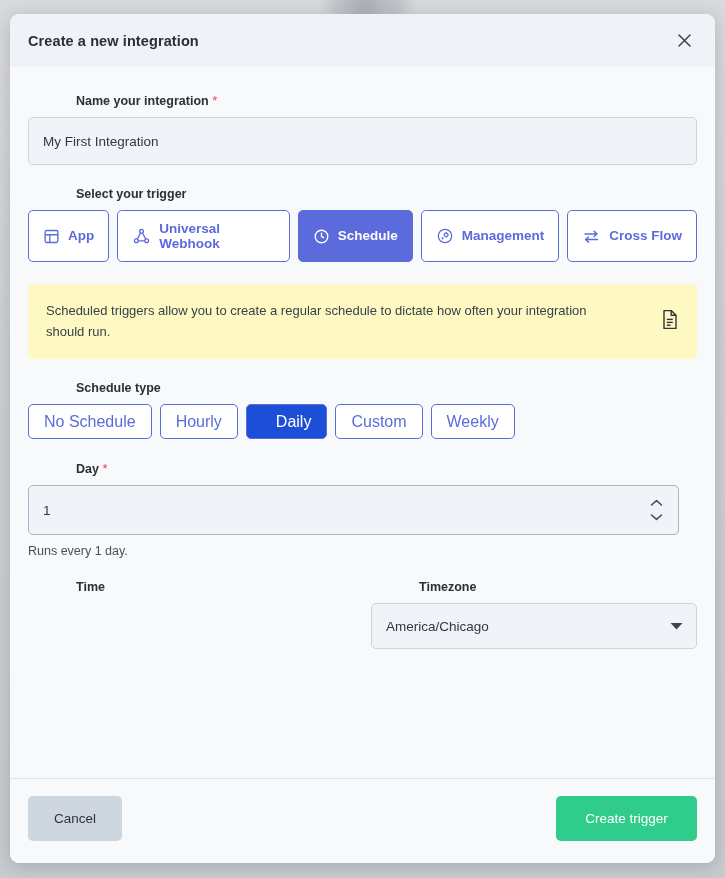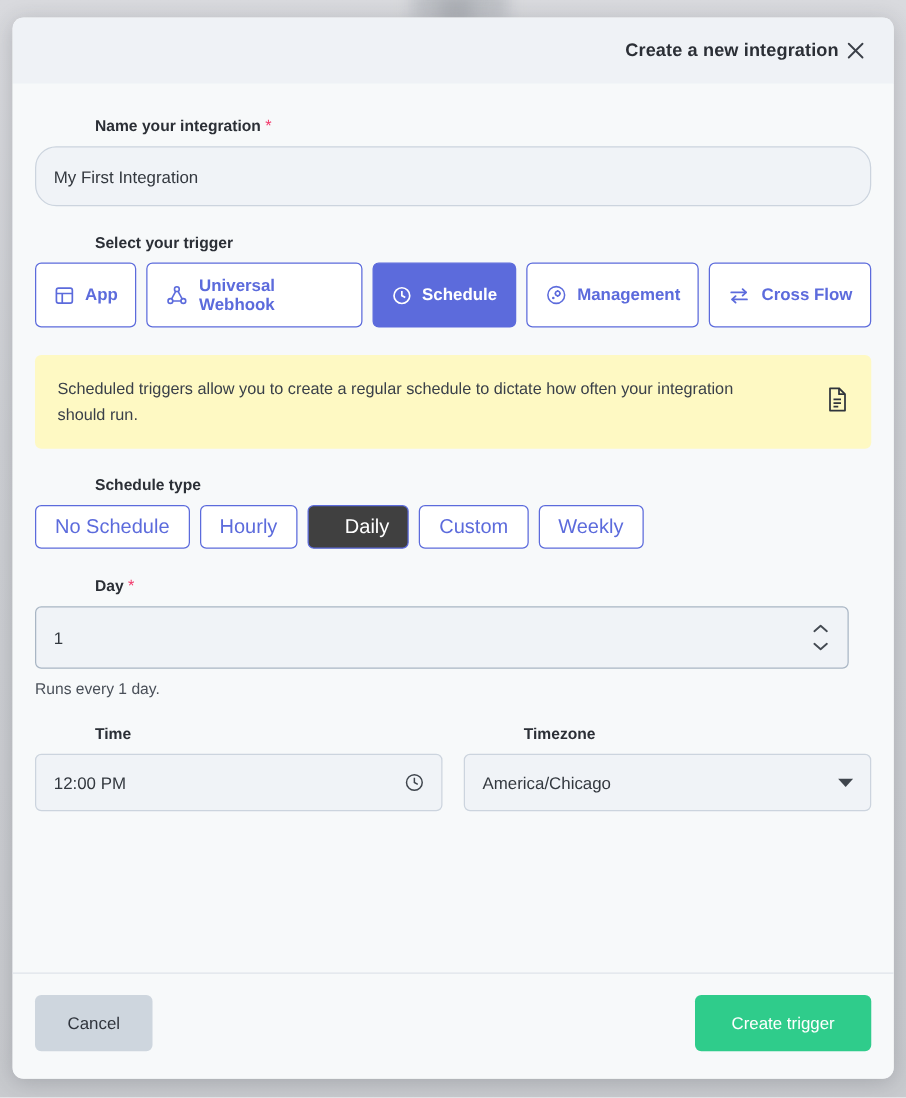--- a/index.html
+++ b/index.html
@@ -43,21 +43,21 @@
     flex-direction: column;
   }
 
   
   .modal-header {
     height: 53px;
     flex: 0 0 53px;
     background: #eff2f6;
     display: flex;
     align-items: center;
-    justify-content: flex-end;
+    justify-content: space-between;
     padding: 0 18px 0 18px;
   }
   .modal-title {
     font-size: 14.5px;
     font-weight: bold;
     color: #2b2f36;
     letter-spacing: .1px;
   }
   .close-btn {
     width: 26px; height: 26px;
@@ -83,21 +83,21 @@
     display: block;
     padding-left: 48px;
   }
   .req { color: #f2386a; font-weight: normal; font-size: 13px; }
 
   .text-input {
     width: 100%;
     height: 48px;
     background: #f0f3f7;
     border: 1px solid #ccd4de;
-    border-radius: 17px;
+    border-radius: 5px;
     padding: 0 14px;
     font-size: 13.5px;
     color: #33383f;
     font-family: "Liberation Sans", sans-serif;
     outline: none;
     display: flex;
     align-items: center;
   }
 
   
@@ -163,21 +163,21 @@
     font-size: 16px;
     font-weight: normal;
     height: 35px;
     padding: 0 15px;
     display: flex;
     align-items: center;
     justify-content: center;
     cursor: pointer;
     white-space: nowrap;
   }
-  .stype.selected { background: #404040; color: #fff; padding-left: 29px; }
+  .stype.selected { background: #1d4ed8; color: #fff; padding-left: 29px; }
 
   
   .num-wrap {
     position: relative;
     width: 651px;
     height: 50px;
   }
   .num-input {
     width: 100%;
     height: 50px;
@@ -403,29 +403,20 @@
             </svg>
           </span>
         </div>
       </div>
       <div class="helper">Runs every 1 day.</div>
     </div>
 
     <div class="tz-row">
       <div class="tz-col">
         <label class="field-label">Time</label>
-        <div class="select-like">
-          <span>12:00 PM</span>
-          <span class="field-adorn">
-            <svg width="17" height="17" viewBox="0 0 20 20" fill="none" stroke="currentColor" stroke-width="1.4">
-              <circle cx="10" cy="10" r="7.4"></circle>
-              <polyline points="10,5.6 10,10 13.2,11.7"></polyline>
-            </svg>
-          </span>
-        </div>
       </div>
       <div class="tz-col wide">
         <label class="field-label">Timezone</label>
         <div class="select-like">
           <span>America/Chicago</span>
           <span class="field-adorn">
             <svg width="13" height="9" viewBox="0 0 13 9" fill="currentColor">
               <polygon points="0.5,1.5 12.5,1.5 6.5,8"></polygon>
             </svg>
           </span>

